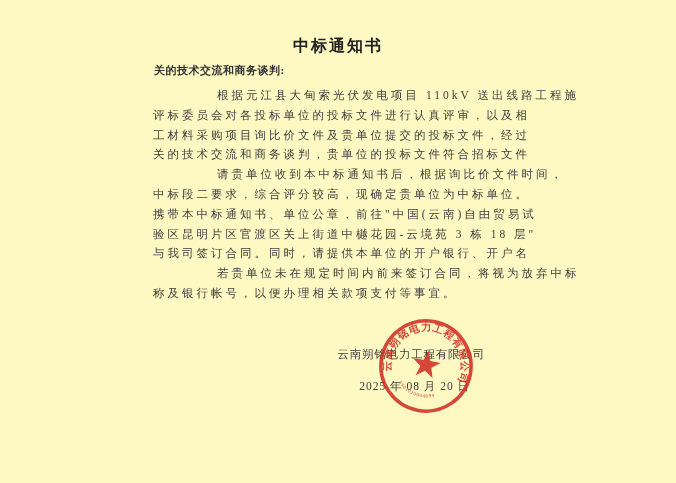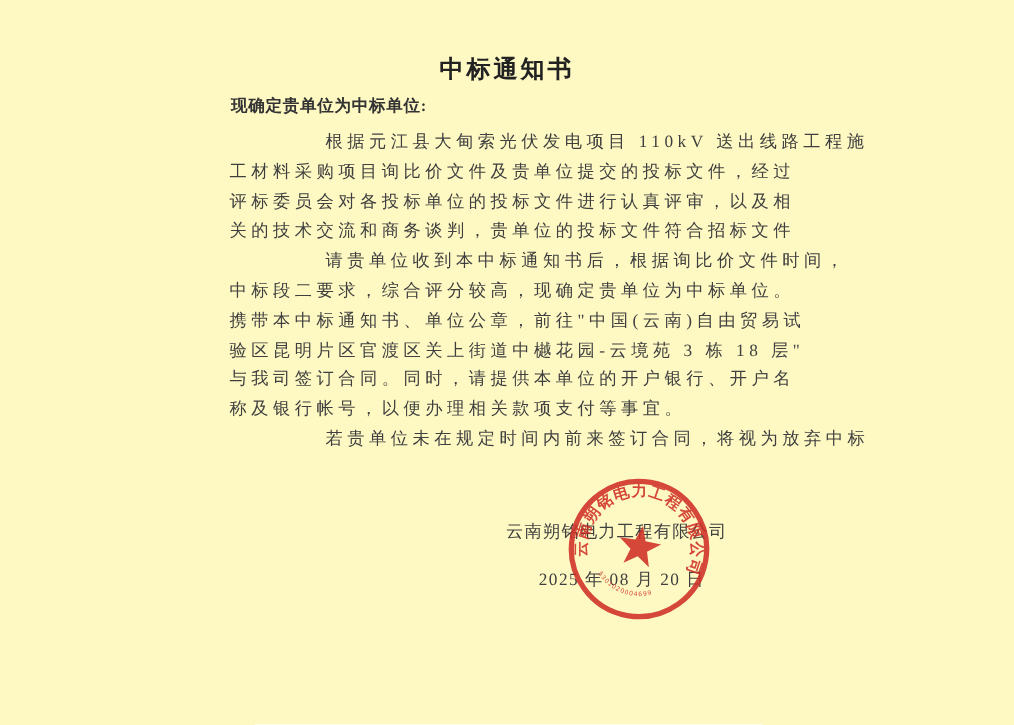--- a/index.html
+++ b/index.html
@@ -32,34 +32,34 @@
   }
   .stamp svg{display:block;width:100%;height:100%;}
 </style>
 </head>
 <body>
 
 <div class="page">
 
   <div class="title">中标通知书</div>
 
-  <div class="addressee">现确定贵单位为中标单位:</div>
+  <div class="addressee">关的技术交流和商务谈判:</div>
 
   <div class="body-text">
     <div class="line indent">根据元江县大甸索光伏发电项目 110kV 送出线路工程施</div>
+    <div class="line">评标委员会对各投标单位的投标文件进行认真评审，以及相</div>
     <div class="line">工材料采购项目询比价文件及贵单位提交的投标文件，经过</div>
-    <div class="line">评标委员会对各投标单位的投标文件进行认真评审，以及相</div>
     <div class="line">关的技术交流和商务谈判，贵单位的投标文件符合招标文件</div>
     <div class="line indent">请贵单位收到本中标通知书后，根据询比价文件时间，</div>
     <div class="line">中标段二要求，综合评分较高，现确定贵单位为中标单位。</div>
     <div class="line">携带本中标通知书、单位公章，前往"中国(云南)自由贸易试</div>
     <div class="line">验区昆明片区官渡区关上街道中樾花园-云境苑 3 栋 18 层"</div>
     <div class="line">与我司签订合同。同时，请提供本单位的开户银行、开户名</div>
+    <div class="line indent">若贵单位未在规定时间内前来签订合同，将视为放弃中标</div>
     <div class="line">称及银行帐号，以便办理相关款项支付等事宜。</div>
-    <div class="line indent">若贵单位未在规定时间内前来签订合同，将视为放弃中标</div>
   </div>
 
   <div class="signature">
     <div class="sig-company">云南朔铭电力工程有限公司</div>
     <div class="sig-date">2025 年 08 月 20 日</div>
   </div>
 
   <div class="stamp">
     <svg viewBox="0 0 100 100" xmlns="http://www.w3.org/2000/svg">
       <defs>

